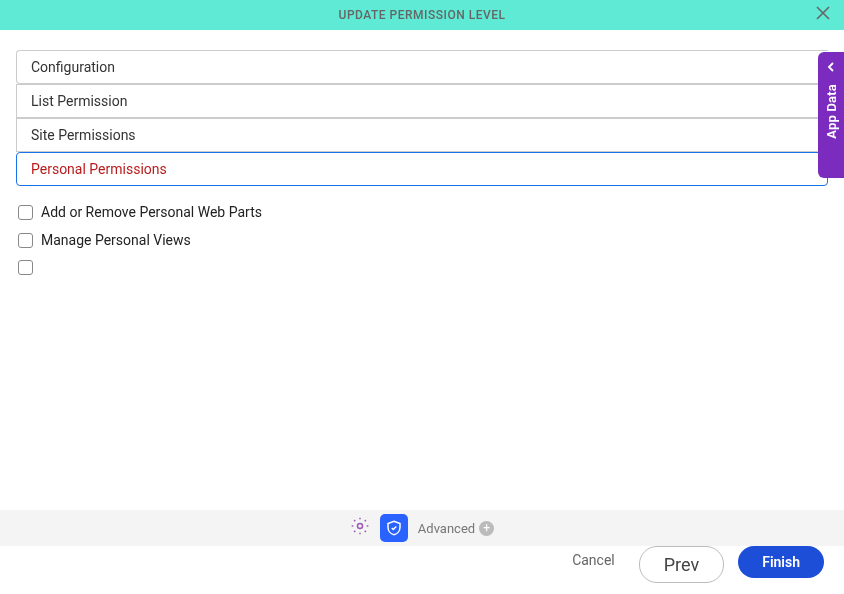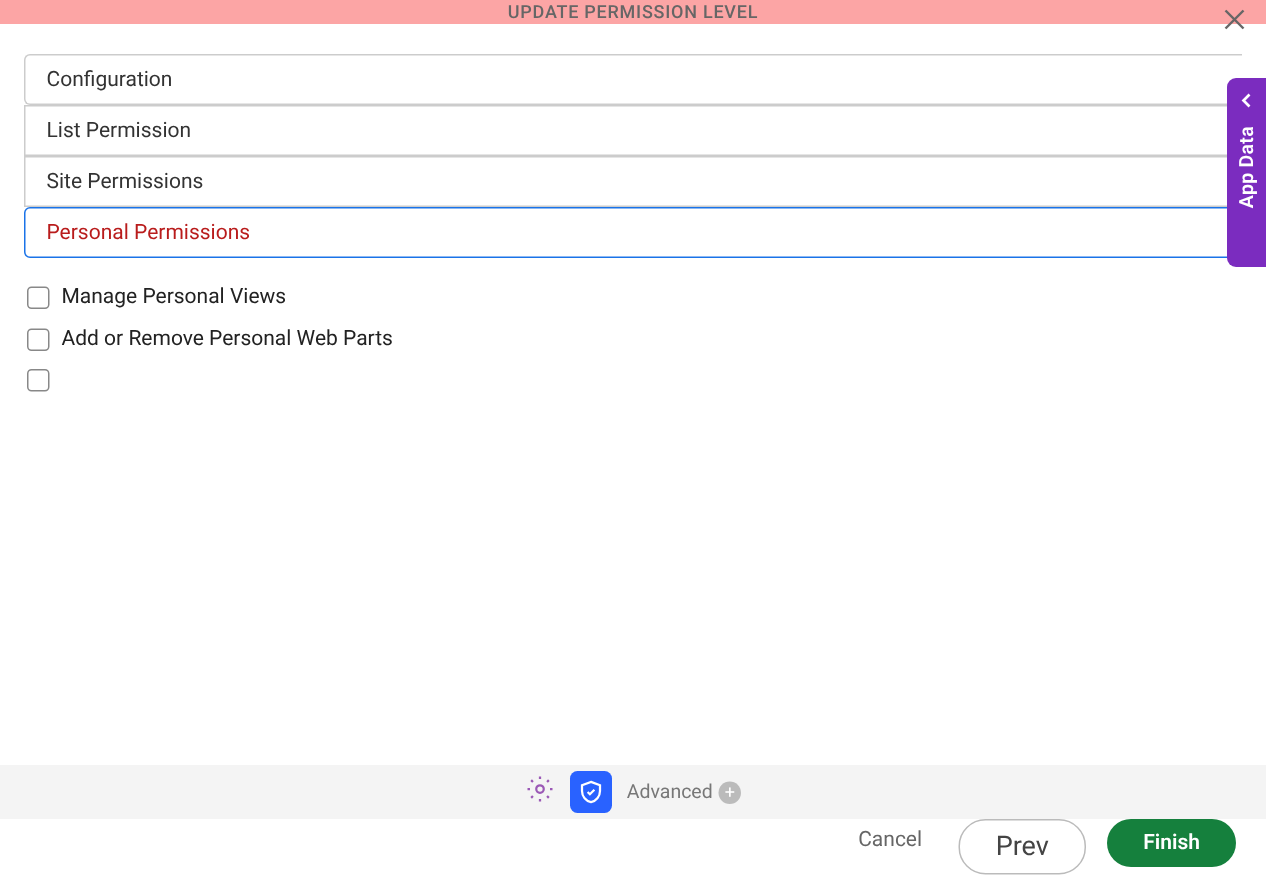--- a/index.html
+++ b/index.html
@@ -9,22 +9,22 @@
       font-family: -apple-system, BlinkMacSystemFont, "Segoe UI", Roboto, Helvetica, Arial, sans-serif;
     }
     body {
       width: 844px;
       height: 594px;
       background: #ffffff;
       position: relative;
       overflow: hidden;
     }
     .header-bar {
-      background: #fca5a5;
-      height: 16px;
+      background: #5eead4;
+      height: 30px;
       display: flex;
       align-items: center;
       justify-content: center;
       position: relative;
       color: #666;
       font-size: 12px;
       letter-spacing: 0.5px;
       font-weight: 500;
     }
     .close-icon {
@@ -209,21 +209,21 @@
     .btn-outline {
       background: #fff;
       border: 1.5px solid #bbb;
       color: #444;
       font-size: 18px;
       cursor: pointer;
       padding: 7px 24px;
       border-radius: 18px;
     }
     .btn-primary {
-      background: #15803d;
+      background: #1d4ed8;
       border: none;
       color: #fff;
       font-size: 14px;
       font-weight: 600;
       cursor: pointer;
       padding: 8px 24px;
       border-radius: 18px;
     }
   </style>
 </head>
@@ -243,25 +243,25 @@
 
   <div class="tabs">
     <div class="tab">Configuration</div>
     <div class="tab">List Permission</div>
     <div class="tab">Site Permissions</div>
     <div class="tab active">Personal Permissions</div>
   </div>
 
   <div class="checkbox-row">
     <div class="checkbox"></div>
-    <span class="checkbox-label">Manage Personal Views</span>
+    <span class="checkbox-label">Add or Remove Personal Web Parts</span>
   </div>
   <div class="checkbox-row">
     <div class="checkbox"></div>
-    <span class="checkbox-label">Add or Remove Personal Web Parts</span>
+    <span class="checkbox-label">Manage Personal Views</span>
   </div>
   <div class="checkbox-row">
     <div class="checkbox"></div>
   </div>
 </div>
 
 <div class="app-data-tab">
   <span>
     <svg class="app-data-chevron" viewBox="0 0 10 10" fill="none" stroke="#fff" stroke-width="1.8">
       <polyline points="7,1 3,5 7,9"></polyline>

